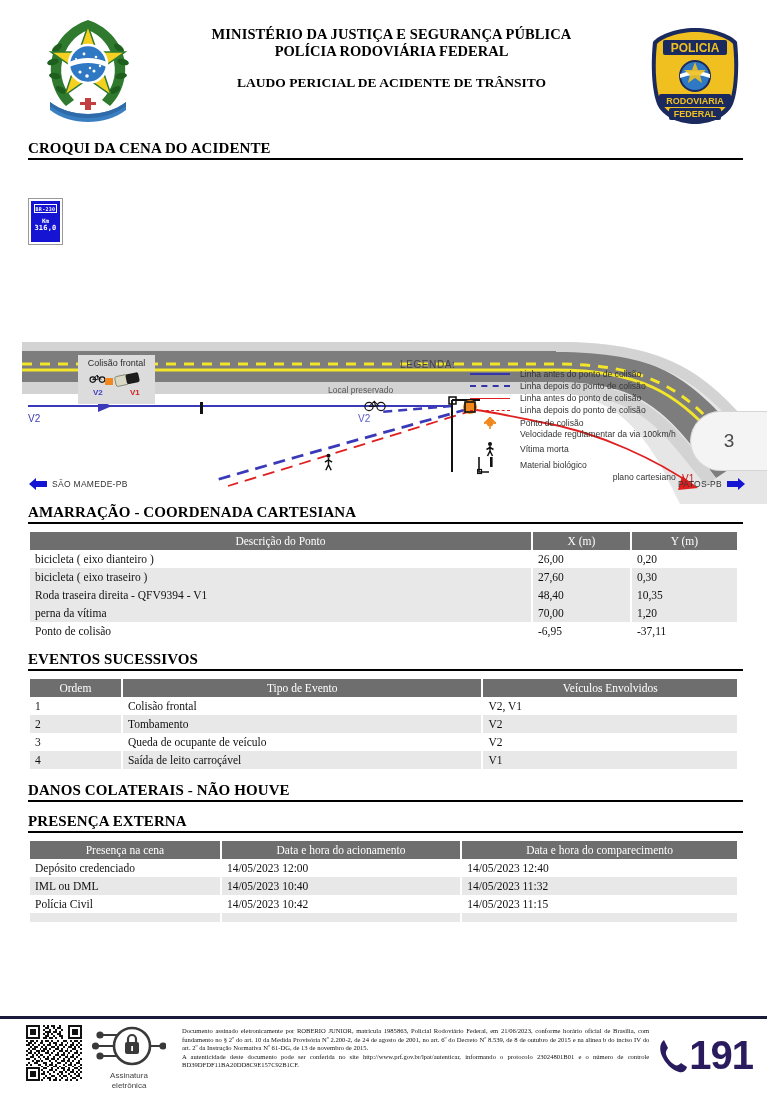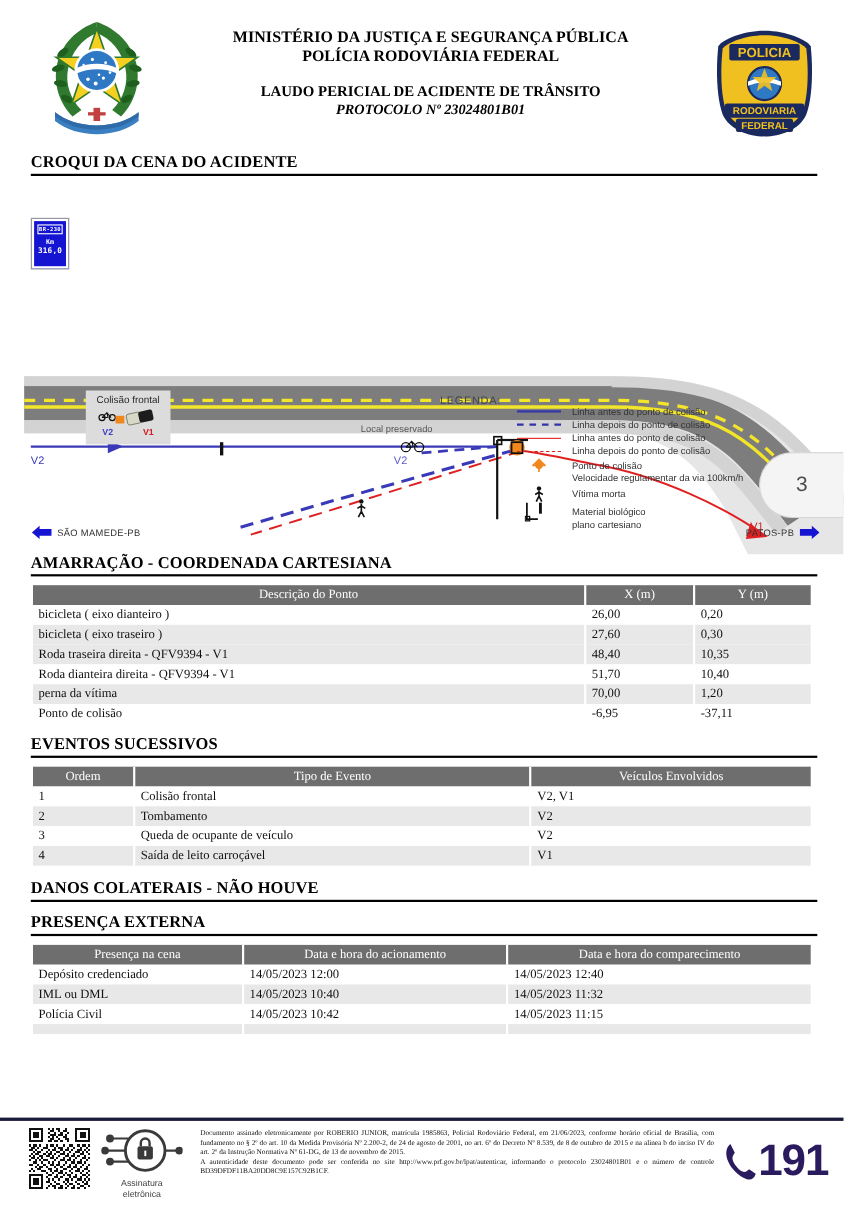--- a/index.html
+++ b/index.html
@@ -121,21 +121,21 @@
     font-size: 10px; color: #444; letter-spacing: .6px;
   }
   .legend-rows {
     position: absolute; left: 466px; top: 204px;
     font-family: "Liberation Sans", sans-serif;
     font-size: 8.6px; color: #333;
   }
   .lg-row { display: flex; align-items: center; height: 12px; }
   .lg-key { width: 48px; flex: 0 0 48px; display:flex; align-items:center; justify-content:center;}
   .lg-txt { padding-left: 6px; white-space: nowrap; }
-  .lg-sub { padding-left: 54px; white-space: nowrap; height: 12px;}
+  .lg-sub { padding-left: 54px; white-space: nowrap; height: 12px; text-align: right;}
   .swatch-solid-blue { width: 40px; height: 0; border-top: 2px solid #3333aa; }
   .swatch-dash-blue  { width: 40px; height: 0; border-top: 2px dashed #3333aa; }
   .swatch-solid-red  { width: 40px; height: 0; border-top: 1.6px solid #e02020; }
   .swatch-dash-red   { width: 40px; height: 0; border-top: 1.6px dashed #e02020; }
 
   .page-pill {
     position: absolute; right: 0px; top: 247px;
     width: 76px; height: 58px;
     background: #f4f4f4;
     border: 1px solid #d6d6d6;
@@ -263,21 +263,20 @@
 
       <rect x="45" y="84" width="6" height="12" fill="#c43f3f"></rect>
       <rect x="40" y="88" width="16" height="3" fill="#c43f3f"></rect>
     </g>
   </svg>
 
   <div class="header-center">
     <div class="hdr-line1">MINISTÉRIO DA JUSTIÇA E SEGURANÇA PÚBLICA</div>
     <div class="hdr-line2">POLÍCIA RODOVIÁRIA FEDERAL</div>
     <div class="hdr-line3">LAUDO PERICIAL DE ACIDENTE DE TRÂNSITO</div>
-    <div class="hdr-line4">PROTOCOLO Nº 23024801B01</div>
   </div>
 
   <svg class="prf-logo" viewBox="0 0 96 100">
     <path d="M48 2 C68 2 86 10 90 16 C92 34 92 62 86 78 C80 92 62 98 48 98 C34 98 16 92 10 78 C4 62 4 34 6 16 C10 10 28 2 48 2 Z" fill="#1b2a5e"></path>
     <path d="M48 6 C66 6 82 13 86 18 C88 35 88 60 83 74 C78 87 61 94 48 94 C35 94 18 87 13 74 C8 60 8 35 10 18 C14 13 30 6 48 6 Z" fill="#f0c020"></path>
     <rect x="16" y="14" width="64" height="15" rx="2" fill="#1b2a5e"></rect>
     <text x="48" y="26" font-family="Liberation Sans, sans-serif" font-size="12" font-weight="bold" fill="#f0c020" text-anchor="middle">POLICIA</text>
     <circle cx="48" cy="50" r="15" fill="#2f78c4" stroke="#1b2a5e" stroke-width="2"></circle>
     <path d="M33 48 Q48 42 63 48 L63 52 Q48 46 33 52 Z" fill="#ffffff"></path>
     <polygon points="48,36 51,44 59,44 53,49 55,57 48,52 41,57 43,49 37,44 45,44" fill="#f0c020" opacity="0.9"></polygon>
@@ -482,25 +481,20 @@
         </tr>
       <tr class="even">
           <td>bicicleta ( eixo traseiro )</td>
           <td>27,60</td>
           <td>0,30</td>
         </tr>
       <tr class="even">
           <td>Roda traseira direita - QFV9394 - V1</td>
           <td>48,40</td>
           <td>10,35</td>
-        </tr>
-      <tr class="odd">
-          <td>Roda dianteira direita - QFV9394 - V1</td>
-          <td>51,70</td>
-          <td>10,40</td>
         </tr>
       <tr class="even">
           <td>perna da vítima</td>
           <td>70,00</td>
           <td>1,20</td>
         </tr>
       <tr class="odd">
           <td>Ponto de colisão</td>
           <td>-6,95</td>
           <td>-37,11</td>

